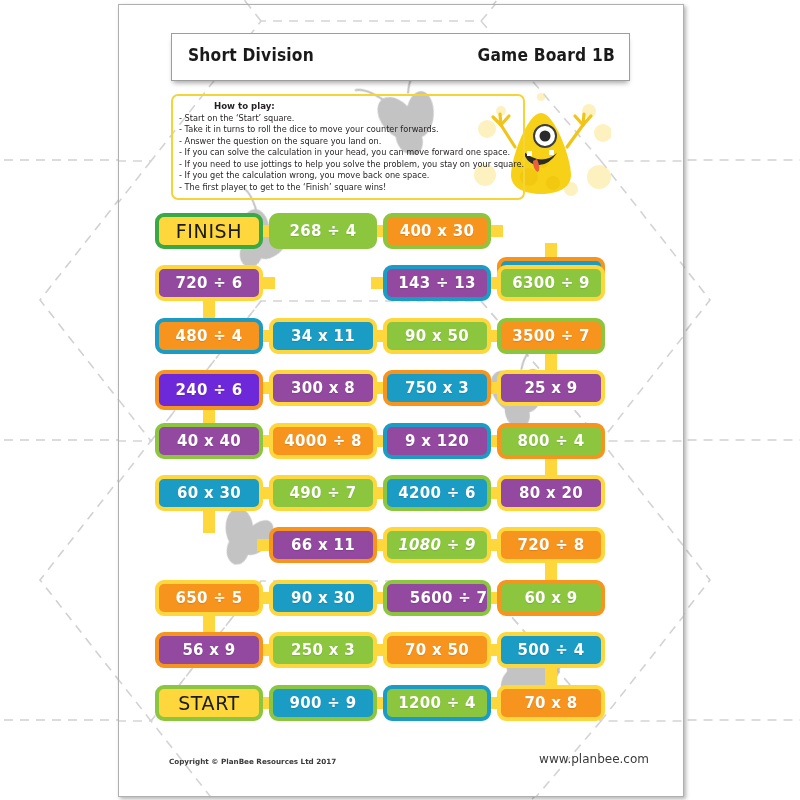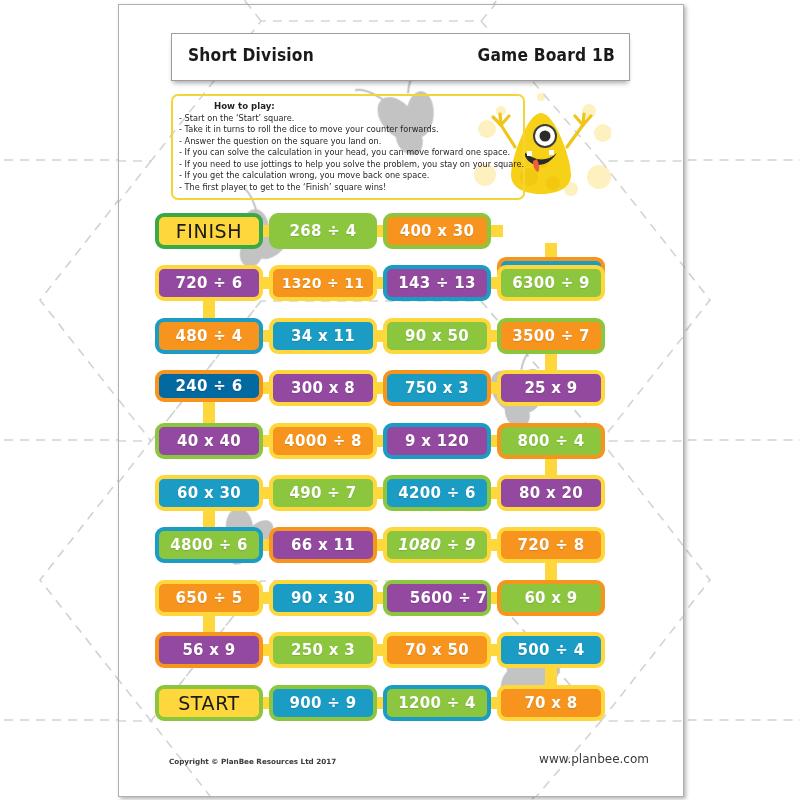--- a/index.html
+++ b/index.html
@@ -249,36 +249,35 @@
           <div class="conn" style="left: 426px; top: 238px; width: 12px; height: 28.4px;"></div>
           <div class="tile endcap" style="left: 36px; top: 208px; width: 108px; height: 36px; background: rgb(253, 215, 60); border: 4px solid rgb(57, 168, 69);">FINISH</div>
           <div class="tile" style="left: 150px; top: 208px; width: 108px; height: 36px; background: rgb(140, 198, 63); border: 4px solid rgb(140, 198, 63);">268 ÷ 4</div>
           <div class="tile" style="left: 264px; top: 208px; width: 108px; height: 36px; background: rgb(247, 148, 30); border: 4px solid rgb(140, 198, 63);">400 x 30</div>
           <div class="tile" style="left: 378px; top: 208px; width: 108px; height: 36px; background: rgb(27, 156, 196); border: 4px solid rgb(247, 148, 30); margin-top: 44px;">70 x 80</div>
           <div class="conn" style="left: 138px; top: 272.4px; width: 18px; height: 12px;"></div>
           <div class="conn" style="left: 252px; top: 272.4px; width: 18px; height: 12px;"></div>
           <div class="conn" style="left: 366px; top: 272.4px; width: 18px; height: 12px;"></div>
           <div class="conn" style="left: 84px; top: 290.4px; width: 12px; height: 28.4px;"></div>
           <div class="tile" style="left: 36px; top: 260.4px; width: 108px; height: 36px; background: rgb(146, 73, 159); border: 4px solid rgb(253, 215, 60);">720 ÷ 6</div>
-          <div class="tile" style="left: 150px; top: 260.4px; width: 108px; height: 36px; background: rgb(247, 148, 30); border: 4px solid rgb(253, 215, 60); font-size: 14px;">1320 ÷ 11</div>
           <div class="tile" style="left: 264px; top: 260.4px; width: 108px; height: 36px; background: rgb(146, 73, 159); border: 4px solid rgb(27, 156, 196);">143 ÷ 13</div>
           <div class="tile" style="left: 378px; top: 260.4px; width: 108px; height: 36px; background: rgb(140, 198, 63); border: 4px solid rgb(253, 215, 60);">6300 ÷ 9</div>
           <div class="conn" style="left: 138px; top: 324.8px; width: 18px; height: 12px;"></div>
           <div class="conn" style="left: 252px; top: 324.8px; width: 18px; height: 12px;"></div>
           <div class="conn" style="left: 366px; top: 324.8px; width: 18px; height: 12px;"></div>
           <div class="conn" style="left: 426px; top: 342.8px; width: 12px; height: 28.4px;"></div>
           <div class="tile" style="left: 36px; top: 312.8px; width: 108px; height: 36px; background: rgb(247, 148, 30); border: 4px solid rgb(27, 156, 196);">480 ÷ 4</div>
           <div class="tile" style="left: 150px; top: 312.8px; width: 108px; height: 36px; background: rgb(27, 156, 196); border: 4px solid rgb(253, 215, 60);">34 x 11</div>
           <div class="tile" style="left: 264px; top: 312.8px; width: 108px; height: 36px; background: rgb(140, 198, 63); border: 4px solid rgb(253, 215, 60);">90 x 50</div>
           <div class="tile" style="left: 378px; top: 312.8px; width: 108px; height: 36px; background: rgb(247, 148, 30); border: 4px solid rgb(140, 198, 63);">3500 ÷ 7</div>
           <div class="conn" style="left: 138px; top: 377.2px; width: 18px; height: 12px;"></div>
           <div class="conn" style="left: 252px; top: 377.2px; width: 18px; height: 12px;"></div>
           <div class="conn" style="left: 366px; top: 377.2px; width: 18px; height: 12px;"></div>
           <div class="conn" style="left: 84px; top: 395.2px; width: 12px; height: 28.4px;"></div>
-          <div class="tile" style="left: 36px; top: 365.2px; width: 108px; height: 32px; background: #0369a1; border: 4px solid rgb(247, 148, 30);">240 ÷ 6</div>
+          <div class="tile" style="left: 36px; top: 365.2px; width: 108px; height: 40px; background: #6d28d9; border: 4px solid rgb(247, 148, 30);">240 ÷ 6</div>
           <div class="tile" style="left: 150px; top: 365.2px; width: 108px; height: 36px; background: rgb(146, 73, 159); border: 4px solid rgb(253, 215, 60);">300 x 8</div>
           <div class="tile" style="left: 264px; top: 365.2px; width: 108px; height: 36px; background: rgb(27, 156, 196); border: 4px solid rgb(247, 148, 30);">750 x 3</div>
           <div class="tile" style="left: 378px; top: 365.2px; width: 108px; height: 36px; background: rgb(146, 73, 159); border: 4px solid rgb(253, 215, 60);">25 x 9</div>
           <div class="conn" style="left: 138px; top: 429.6px; width: 18px; height: 12px;"></div>
           <div class="conn" style="left: 252px; top: 429.6px; width: 18px; height: 12px;"></div>
           <div class="conn" style="left: 366px; top: 429.6px; width: 18px; height: 12px;"></div>
           <div class="conn" style="left: 426px; top: 447.6px; width: 12px; height: 28.4px;"></div>
           <div class="tile" style="left: 36px; top: 417.6px; width: 108px; height: 36px; background: rgb(146, 73, 159); border: 4px solid rgb(140, 198, 63);">40 x 40</div>
           <div class="tile" style="left: 150px; top: 417.6px; width: 108px; height: 36px; background: rgb(247, 148, 30); border: 4px solid rgb(253, 215, 60);">4000 ÷ 8</div>
           <div class="tile" style="left: 264px; top: 417.6px; width: 108px; height: 36px; background: rgb(146, 73, 159); border: 4px solid rgb(27, 156, 196);">9 x 120</div>
@@ -288,21 +287,20 @@
           <div class="conn" style="left: 366px; top: 482px; width: 18px; height: 12px;"></div>
           <div class="conn" style="left: 84px; top: 500px; width: 12px; height: 28.4px;"></div>
           <div class="tile" style="left: 36px; top: 470px; width: 108px; height: 36px; background: rgb(27, 156, 196); border: 4px solid rgb(253, 215, 60);">60 x 30</div>
           <div class="tile" style="left: 150px; top: 470px; width: 108px; height: 36px; background: rgb(140, 198, 63); border: 4px solid rgb(253, 215, 60);">490 ÷ 7</div>
           <div class="tile" style="left: 264px; top: 470px; width: 108px; height: 36px; background: rgb(27, 156, 196); border: 4px solid rgb(140, 198, 63);">4200 ÷ 6</div>
           <div class="tile" style="left: 378px; top: 470px; width: 108px; height: 36px; background: rgb(146, 73, 159); border: 4px solid rgb(253, 215, 60);">80 x 20</div>
           <div class="conn" style="left: 138px; top: 534.4px; width: 18px; height: 12px;"></div>
           <div class="conn" style="left: 252px; top: 534.4px; width: 18px; height: 12px;"></div>
           <div class="conn" style="left: 366px; top: 534.4px; width: 18px; height: 12px;"></div>
           <div class="conn" style="left: 426px; top: 552.4px; width: 12px; height: 28.4px;"></div>
-          <div class="tile" style="left: 36px; top: 522.4px; width: 108px; height: 36px; background: rgb(140, 198, 63); border: 4px solid rgb(27, 156, 196);">4800 ÷ 6</div>
           <div class="tile" style="left: 150px; top: 522.4px; width: 108px; height: 36px; background: rgb(146, 73, 159); border: 4px solid rgb(247, 148, 30);">66 x 11</div>
           <div class="tile" style="left: 264px; top: 522.4px; width: 108px; height: 36px; background: rgb(140, 198, 63); border: 4px solid rgb(253, 215, 60); font-style: italic;">1080 ÷ 9</div>
           <div class="tile" style="left: 378px; top: 522.4px; width: 108px; height: 36px; background: rgb(247, 148, 30); border: 4px solid rgb(253, 215, 60);">720 ÷ 8</div>
           <div class="conn" style="left: 138px; top: 586.8px; width: 18px; height: 12px;"></div>
           <div class="conn" style="left: 252px; top: 586.8px; width: 18px; height: 12px;"></div>
           <div class="conn" style="left: 366px; top: 586.8px; width: 18px; height: 12px;"></div>
           <div class="conn" style="left: 84px; top: 604.8px; width: 12px; height: 28.4px;"></div>
           <div class="tile" style="left: 36px; top: 574.8px; width: 108px; height: 36px; background: rgb(247, 148, 30); border: 4px solid rgb(253, 215, 60);">650 ÷ 5</div>
           <div class="tile" style="left: 150px; top: 574.8px; width: 108px; height: 36px; background: rgb(27, 156, 196); border: 4px solid rgb(253, 215, 60);">90 x 30</div>
           <div class="tile" style="left: 264px; top: 574.8px; width: 108px; height: 36px; background: rgb(146, 73, 159); border: 4px solid rgb(140, 198, 63); padding-left: 23px;">5600 ÷ 7</div>

